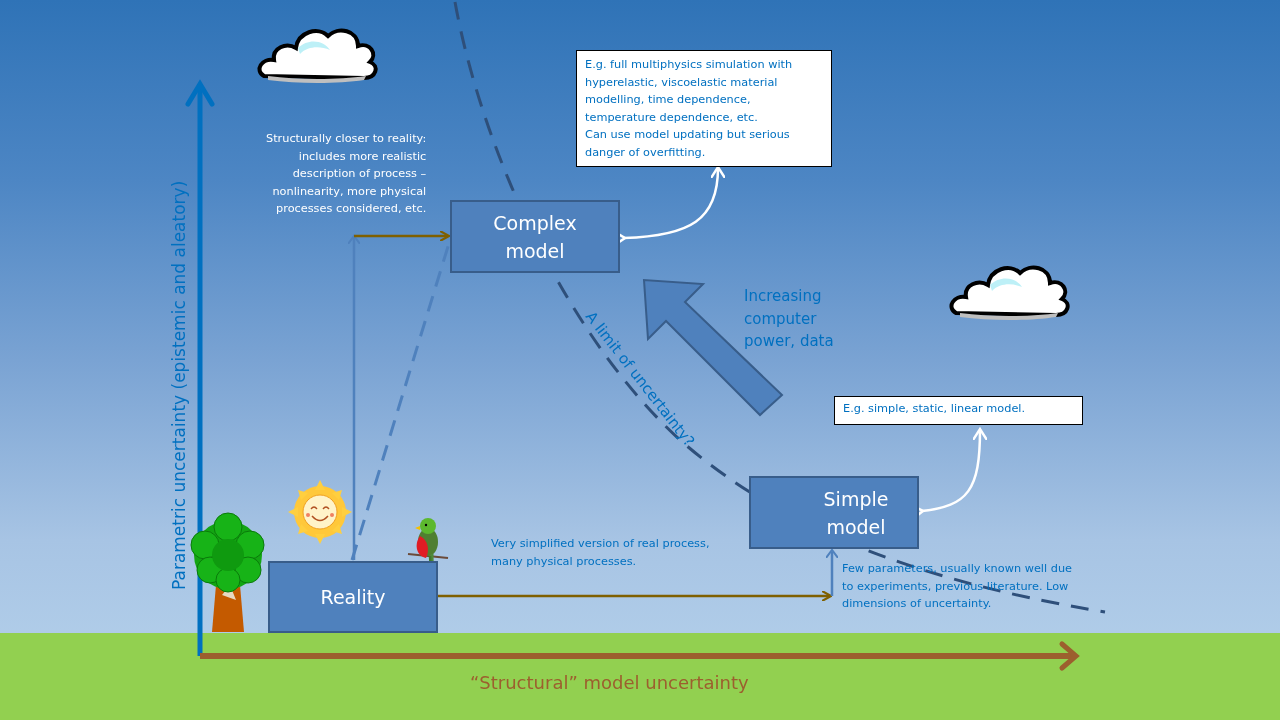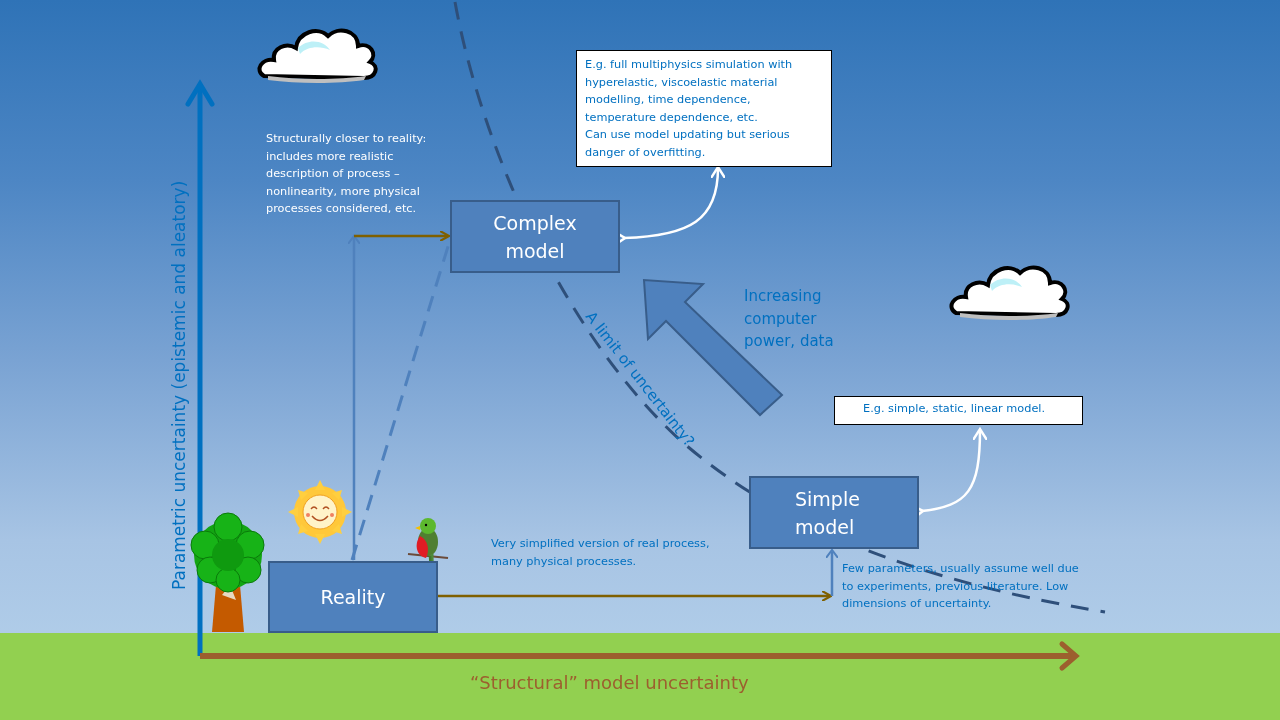--- a/index.html
+++ b/index.html
@@ -9,32 +9,32 @@
     background: linear-gradient(to bottom, #2f73b7 0%, #4d86c4 25%, #7aa3d3 50%, #a7c4e4 75%, #b7d3ec 100%);
   }
   #ground {
     position: absolute; left: 0; top: 633px; width: 1280px; height: 87px;
     background: #92d050;
   }
   svg#overlay { position: absolute; left: 0; top: 0; width: 1280px; height: 720px; }
   .box {
     position: absolute; background: #4f81bd; border: 2px solid #385d8a;
     color: #fff; display: flex; align-items: center; justify-content: center;
-    text-align: left; box-sizing: border-box;
+    text-align: center; box-sizing: border-box;
   }
   .box span { font-size: 19px; line-height: 28px; }
   .note {
     position: absolute; font-size: 11.3px; line-height: 17.5px; color: #0070c0;
   }
   .callout {
     position: absolute; background: #fff; border: 1px solid #000;
     color: #0070c0; font-size: 11.3px; line-height: 17.5px; box-sizing: border-box;
     padding: 5px 8px;
   }
-  .white-note { color: #ffffff; }
+  .white-note { color: #ffffff; text-align: right; }
   #axis-y-label {
     position: absolute; left: 181px; top: 360px; transform-origin: 0 0;
     transform: translate(-12px, 230px) rotate(-90deg);
     color: #0070c0; font-size: 17px; white-space: nowrap; width: 470px;
   }
   #axis-x-label {
     position: absolute; left: 470px; top: 672px; color: #9c5f2e; font-size: 18px;
     white-space: nowrap;
   }
   #limit-label {
@@ -165,36 +165,36 @@
   <div>nonlinearity, more physical</div>
   <div>processes considered, etc.</div>
 </div>
 
 <div class="note" style="left:491px; top:535px;">
   <div>Very simplified version of real process,</div>
   <div>many physical processes.</div>
 </div>
 
 <div class="note" style="left:842px; top:560px;">
-  <div>Few parameters, usually assume well due</div>
+  <div>Few parameters, usually known well due</div>
   <div>to experiments, previous literature. Low</div>
   <div>dimensions of uncertainty.</div>
 </div>
 
 <div id="power-label">
   <div>Increasing</div>
   <div>computer</div>
   <div>power, data</div>
 </div>
 
 <div id="limit-label">A limit of uncertainty?</div>
 
 <div class="callout" style="left:576px; top:50px; width:256px; height:117px;">
   <div>E.g. full multiphysics simulation with</div>
   <div>hyperelastic, viscoelastic material</div>
   <div>modelling, time dependence,</div>
   <div>temperature dependence, etc.</div>
   <div>Can use model updating but serious</div>
   <div>danger of overfitting.</div>
 </div>
-<div class="callout" style="left:834px; top:396px; width:249px; height:29px; padding:3px 28px;">
+<div class="callout" style="left:834px; top:396px; width:249px; height:29px; padding:3px 8px;">
   <div>E.g. simple, static, linear model.</div>
 </div>
 
 </body></html>

